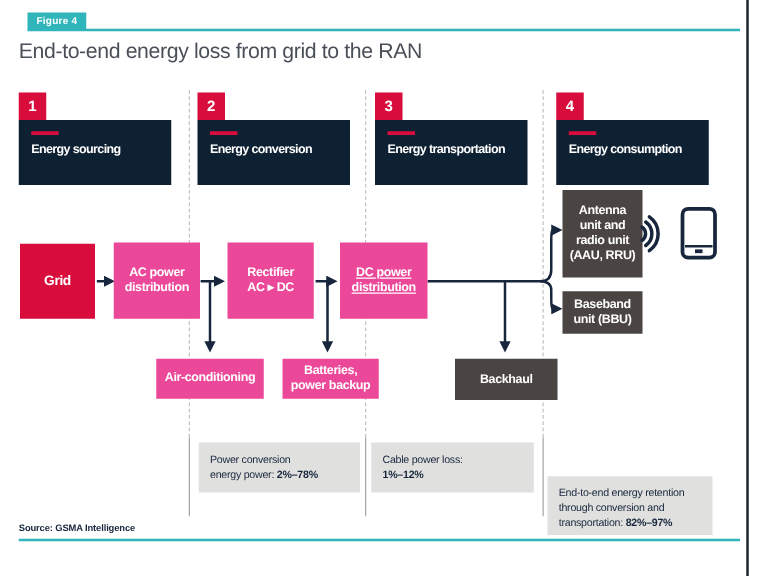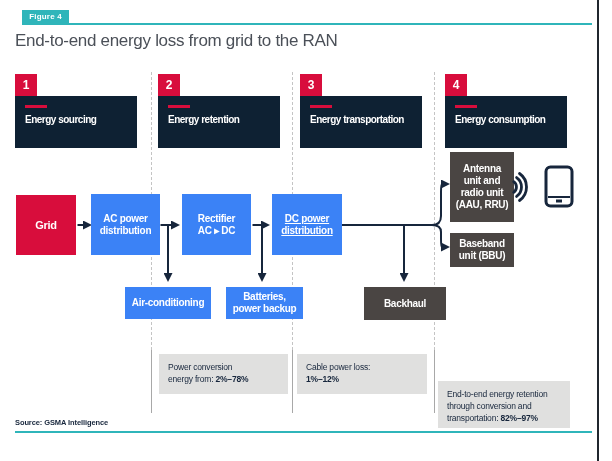--- a/index.html
+++ b/index.html
@@ -21,21 +21,21 @@
     font-weight:bold;text-align:center;line-height:22px;z-index:3;}
   .step-hdr{width:122px;height:52px;background:#0e2133;z-index:2;}
   .step-tick{position:absolute;left:10px;top:9px;width:22px;height:3px;background:#d80d3c;}
   .step-lbl{position:absolute;left:10px;top:18px;color:#fff;font-size:10px;font-weight:bold;
     letter-spacing:-0.5px;white-space:nowrap;}
   
   .node{display:flex;align-items:center;justify-content:center;text-align:center;
     color:#fff;font-weight:bold;font-size:10px;line-height:1.18;letter-spacing:-0.3px;
     white-space:pre-line;z-index:2;}
   .node.red{background:#d80d3c;font-size:11px;}
-  .node.teal{background:#3b82f6;}
+  .node.teal{background:#ec4899;}
   .node.gray{background:#4a4543;}
   
   .note{background:#e0e0df;color:#17263c;font-size:8.5px;line-height:1.4;
     letter-spacing:-0.2px;padding:8px 9px;box-sizing:border-box;white-space:pre-line;z-index:2;}
   .note b{white-space:pre-line;}
   .source{font-size:7.5px;font-weight:600;color:#17263c;letter-spacing:-0.1px;z-index:2;}
   .footer-rule{background:#2fb5ba;z-index:1;}
   .right-border{background:#20262e;z-index:4;}
   svg{display:block;}
   .lines{z-index:1;pointer-events:none;}
@@ -59,21 +59,21 @@
   <div class="abs sep-solid" style="left:434px;top:350px;height:63px;"></div>
 
   <div class="abs step-num" style="left:15px;top:74px;">1</div>
   <div class="abs step-hdr" style="left:15px;top:96px;">
     <span class="step-tick"></span>
     <span class="step-lbl">Energy sourcing</span>
   </div>
   <div class="abs step-num" style="left:158px;top:74px;">2</div>
   <div class="abs step-hdr" style="left:158px;top:96px;">
     <span class="step-tick"></span>
-    <span class="step-lbl">Energy retention</span>
+    <span class="step-lbl">Energy conversion</span>
   </div>
   <div class="abs step-num" style="left:300px;top:74px;">3</div>
   <div class="abs step-hdr" style="left:300px;top:96px;">
     <span class="step-tick"></span>
     <span class="step-lbl">Energy transportation</span>
   </div>
   <div class="abs step-num" style="left:445px;top:74px;">4</div>
   <div class="abs step-hdr" style="left:445px;top:96px;">
     <span class="step-tick"></span>
     <span class="step-lbl">Energy consumption</span>
@@ -124,21 +124,21 @@
     </g>
   </svg>
 
   <svg class="abs icon" style="left:543px;top:163px;" width="34" height="48" viewBox="543 163 34 48">
     <rect x="546" y="167" width="26" height="39" rx="4.5" fill="none" stroke="#17263c" stroke-width="3"></rect>
     <line x1="548" y1="197" x2="570" y2="197" stroke="#17263c" stroke-width="2"></line>
     <rect x="556" y="199.5" width="6" height="3" fill="#17263c"></rect>
   </svg>
 
   <div class="abs note" style="left:159px;top:354px;width:129px;height:40px;"><span>Power conversion
-energy from: </span><b>2%–78%</b></div>
+energy power: </span><b>2%–78%</b></div>
   <div class="abs note" style="left:297px;top:354px;width:130px;height:40px;"><span>Cable power loss:
 </span><b>1%–12%</b></div>
   <div class="abs note" style="left:438px;top:353px;width:132px;height:47px;margin-top:28px;"><span>End-to-end energy retention
 through conversion and
 transportation: </span><b>82%–97%</b></div>
 
   <div class="abs source" style="left:15px;top:418px;">Source: GSMA Intelligence</div>
   <div class="abs footer-rule" style="left:15px;top:431px;width:577px;height:2px;"></div>
 
   <div class="abs right-border" style="left:597px;top:0;width:2px;height:461px;"></div>

